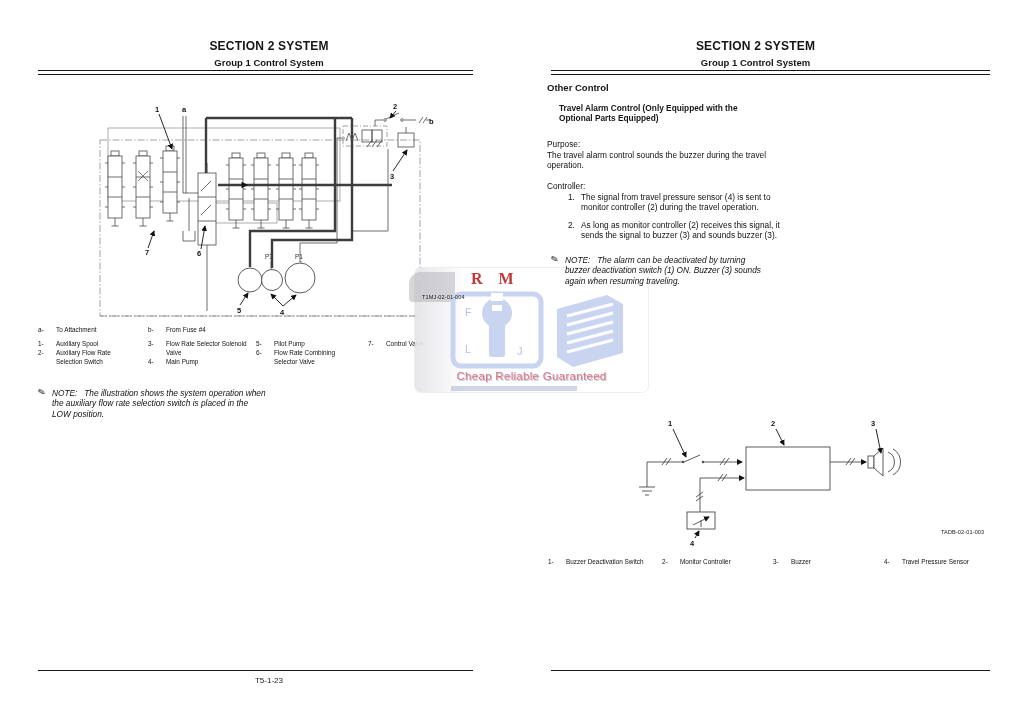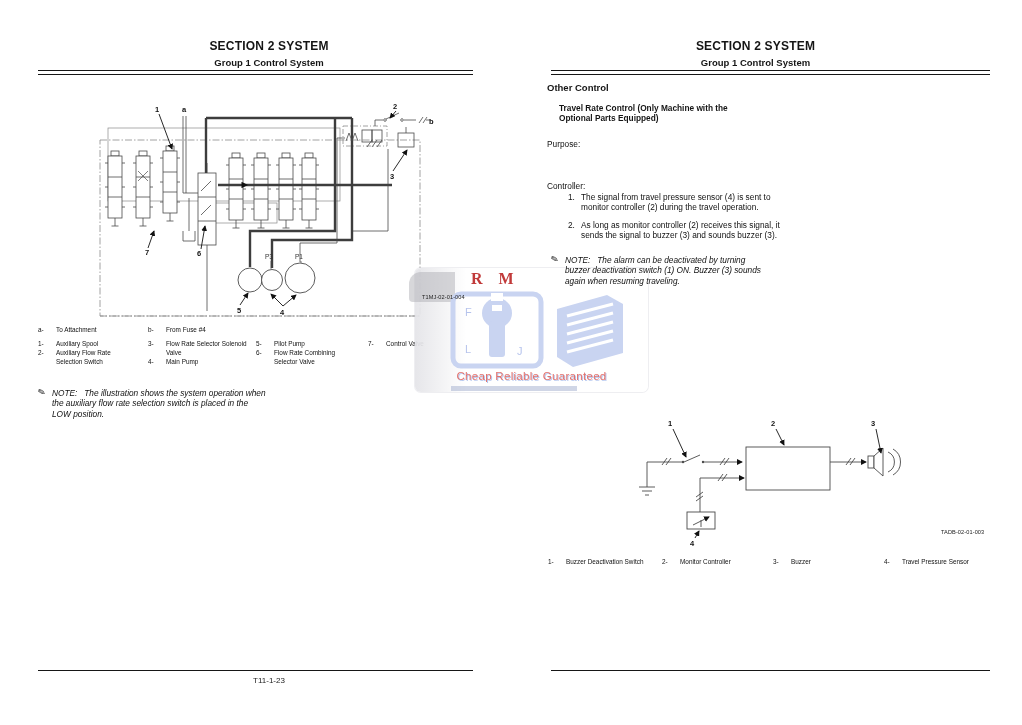--- a/index.html
+++ b/index.html
@@ -191,32 +191,33 @@
     <div class="leg-item"><span class="leg-key">7-</span><span>Control Valve</span></div>
   </div>
 
   <div class="abs note body-txt" style="left:22px;top:388px;width:214px;">
     <span class="note-icon">✎</span>
     <span class="note-label">NOTE:</span>&nbsp;&nbsp;
     <span>The illustration shows the system operation when the auxiliary flow rate selection switch is placed in the LOW position.</span>
   </div>
 
   <div class="abs foot-rule"></div>
-  <div class="abs foot-txt">T11-1-23</div>
+  <div class="abs foot-txt">T5-1-23</div>
 </div>
 
 <div class="page pg-right">
   <div class="abs hd-title">SECTION 2 SYSTEM</div>
   <div class="abs hd-sub">Group 1 Control System</div>
   <div class="abs dbl-rule"></div>
 
   <div class="abs sec-head">Other Control</div>
-  <div class="abs sub-head">Travel Rate Control (Only Machine with the Optional Parts Equipped)</div>
+  <div class="abs sub-head">Travel Alarm Control (Only Equipped with the Optional Parts Equipped)</div>
 
   <div class="abs body-txt" style="left:34px;top:139px;">Purpose:</div>
+  <div class="abs body-txt" style="left:34px;top:150px;width:228px;">The travel alarm control sounds the buzzer during the travel operation.</div>
 
   <div class="abs body-txt" style="left:34px;top:181px;">Controller:</div>
   <div class="abs body-txt steps" style="top:192px;">
     <div class="step">
       <div class="step-num">1.</div>
       <div class="step-txt">The signal from travel pressure sensor (4) is sent to monitor controller (2) during the travel operation.</div>
     </div>
     <div class="step">
       <div class="step-num">2.</div>
       <div class="step-txt">As long as monitor controller (2) receives this signal, it sends the signal to buzzer (3) and sounds buzzer (3).</div>

